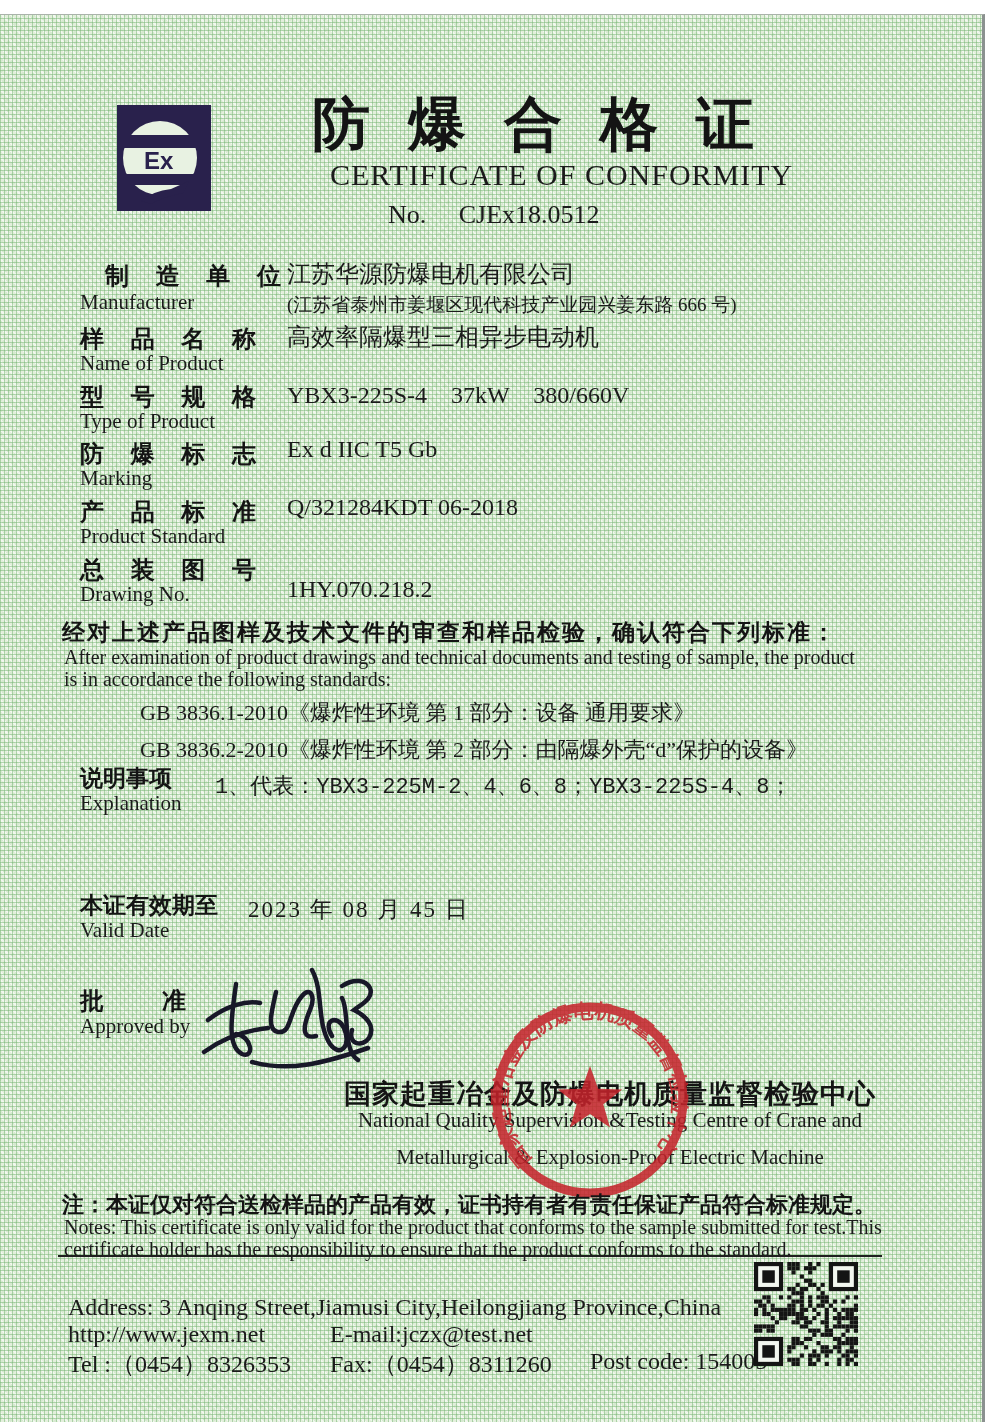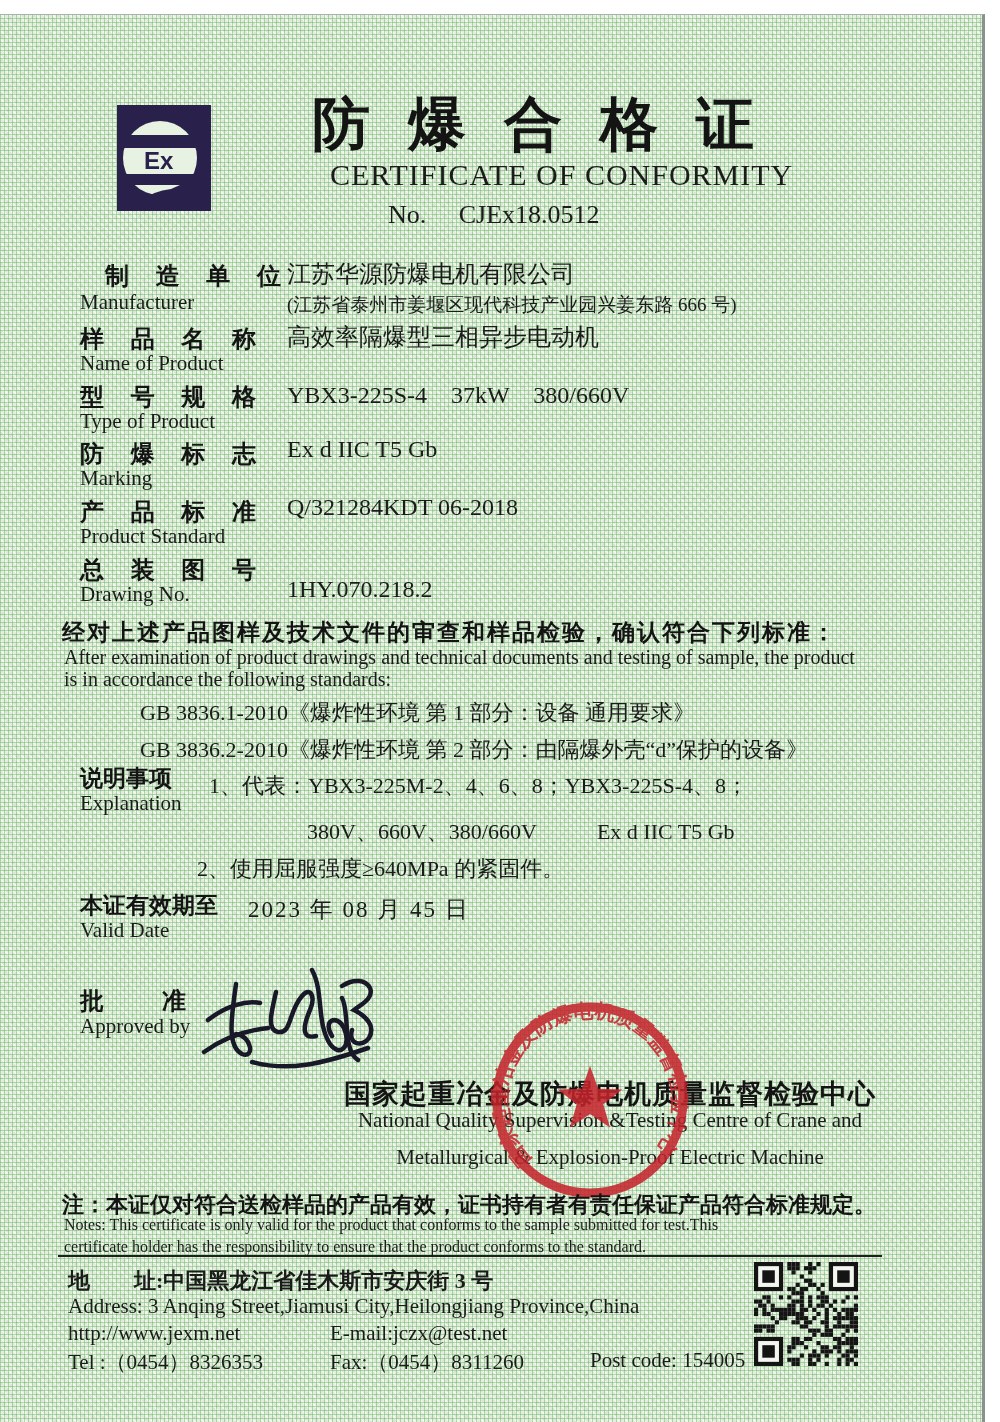--- a/index.html
+++ b/index.html
@@ -26,22 +26,22 @@
   .f-val2{font-size:19px;}
   .stmt-cn{font-size:23px;letter-spacing:2px;}
   .stmt-en{font-size:20px;}
   .std{font-size:22px;}
   .expl{font-size:22px;}
   .center{text-align:center;}
   .auth-cn{font-size:27px;letter-spacing:1px;}
   .auth-en{font-size:21px;}
   .auth-date{font-size:23px;letter-spacing:2px;}
   .notes-cn{font-size:22px;}
-  .notes-en{font-size:16px;text-align:center;}
-  .foot{font-size:21px;}
+  .notes-en{font-size:20px;text-align:center;}
+  .foot{font-size:24px;}
   #rule{position:absolute;left:58px;top:1255px;width:824px;height:2px;background:#1f1f1f;}
   #seal{opacity:.86;pointer-events:none;}
 </style>
 </head>
 <body>
 
 <div id="page">
   <div id="paper"></div>
 
   <svg class="abs" style="left:117px;top:105px;" width="94" height="106" viewBox="0 0 94 106">
@@ -98,26 +98,21 @@
   </div>
 
   <div class="abs cjk-b stmt-cn" style="left:62px;top:617px;">经对上述产品图样及技术文件的审查和样品检验，确认符合下列标准：</div>
   <div class="abs serif stmt-en" style="left:64px;top:646px;">After examination of product drawings and technical documents and testing of sample, the product</div>
   <div class="abs serif stmt-en" style="left:64px;top:668px;">is in accordance the following standards:</div>
   <div class="abs serif std" style="left:140px;top:698px;">GB 3836.1-2010《爆炸性环境 第 1 部分：设备 通用要求》</div>
   <div class="abs serif std" style="left:140px;top:735px;">GB 3836.2-2010《爆炸性环境 第 2 部分：由隔爆外壳“d”保护的设备》</div>
 
   <div class="abs cjk-b" style="left:80px;top:763px;font-size:23px;">说明事项</div>
   <div class="abs serif f-elabel" style="left:80px;top:791px;">Explanation</div>
-  <div class="abs serif expl" style="left:209px;top:771px;">1、代表：YBX3-225M-2、4、6、8；YBX3-225S-4、8；</div>
-  <div class="abs serif expl" style="left:307px;top:817px;">
-    <span>380V、660V、380/660V</span>
-    <span style="margin-left:55px;">Ex d IIC T5 Gb</span>
-  </div>
-  <div class="abs serif expl" style="left:197px;top:854px;">2、使用屈服强度≥640MPa 的紧固件。</div>
+  <div class="abs serif expl" style="left:215px;top:771px;font-family:Liberation Mono, monospace;">1、代表：YBX3-225M-2、4、6、8；YBX3-225S-4、8；</div>
 
   <div class="abs cjk-b" style="left:80px;top:890px;font-size:23px;">本证有效期至</div>
   <div class="abs serif f-elabel" style="left:80px;top:918px;">Valid Date</div>
   <div class="abs serif" style="left:248px;top:894px;font-size:23px;letter-spacing:2px;">2023 年 08 月 45 日</div>
 
   <div class="abs cjk-b" style="left:80px;top:985px;font-size:24px;letter-spacing:58px;">批准</div>
   <div class="abs serif f-elabel" style="left:80px;top:1014px;">Approved by</div>
 
   <svg class="abs" style="left:192px;top:958px;" width="200" height="122" viewBox="0 0 200 122" fill="none" stroke="#181828" stroke-width="4.5" stroke-linecap="round">
     <path d="M 16,62 C 34,48 54,42 68,45"></path>
@@ -144,21 +139,20 @@
       <textPath href="#sealArc">国家起重冶金及防爆电机质量监督检验中心</textPath>
     </text>
   </svg>
 
   <div class="abs cjk-b notes-cn" style="left:62px;top:1190px;">注：本证仅对符合送检样品的产品有效，证书持有者有责任保证产品符合标准规定。</div>
   <div class="abs serif notes-en" style="left:64px;top:1216px;">Notes: This certificate is only valid for the product that conforms to the sample submitted for test.This</div>
   <div class="abs serif notes-en" style="left:64px;top:1238px;">certificate holder has the responsibility to ensure that the product conforms to the standard.</div>
 
   <div id="rule"></div>
 
-  <div class="abs serif foot cjk-b" style="left:68px;top:1266px;font-size:22px;">地　　址:中国黑龙江省佳木斯市安庆街 3 号</div>
   <div class="abs serif foot" style="left:68px;top:1294px;">Address: 3 Anqing Street,Jiamusi City,Heilongjiang Province,China</div>
   <div class="abs serif foot" style="left:68px;top:1321px;">http://www.jexm.net</div>
   <div class="abs serif foot" style="left:330px;top:1321px;">E-mail:jczx@test.net</div>
   <div class="abs serif foot" style="left:68px;top:1348px;">Tel :（0454）8326353</div>
   <div class="abs serif foot" style="left:330px;top:1348px;">Fax:（0454）8311260</div>
   <div class="abs serif foot" style="left:590px;top:1348px;">Post code: 154005</div>
 
   <svg class="abs" style="left:753px;top:1262px;" width="106" height="104" viewBox="0 0 105 105">
       <rect x="33.6" y="0" width="4.2" height="4.2" fill="#141414"></rect>
       <rect x="37.800000000000004" y="0" width="4.2" height="4.2" fill="#141414"></rect>

